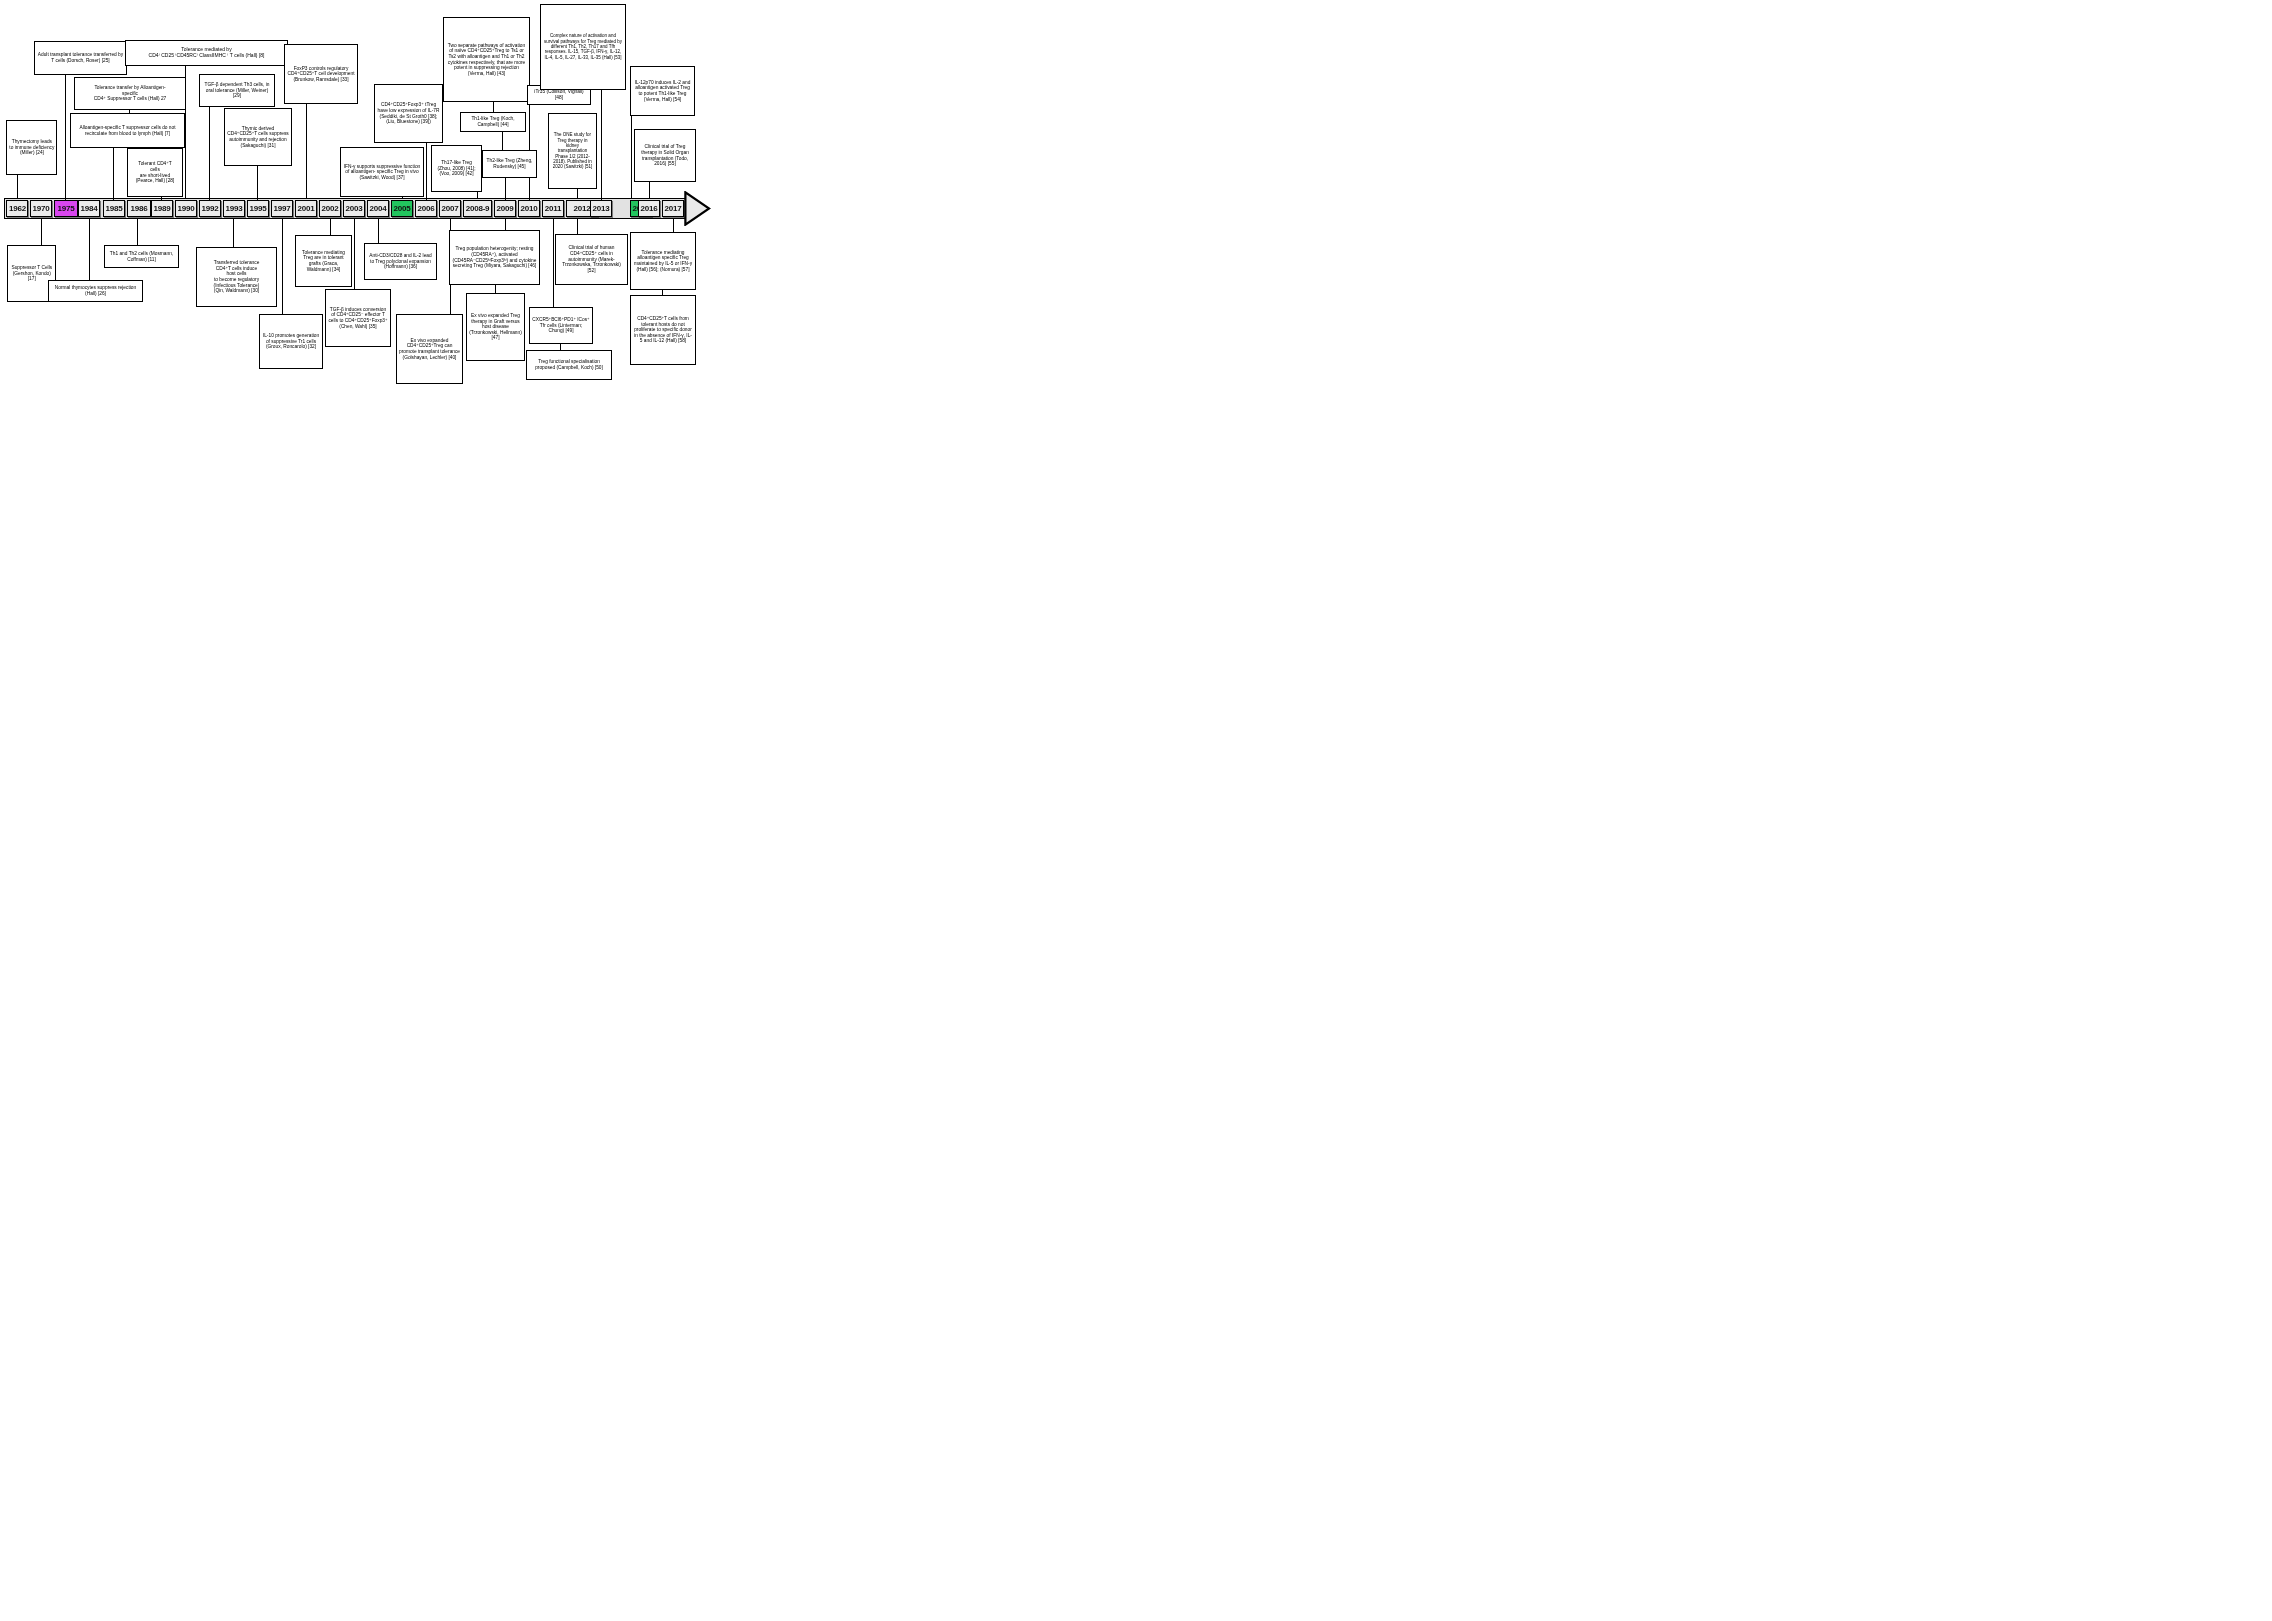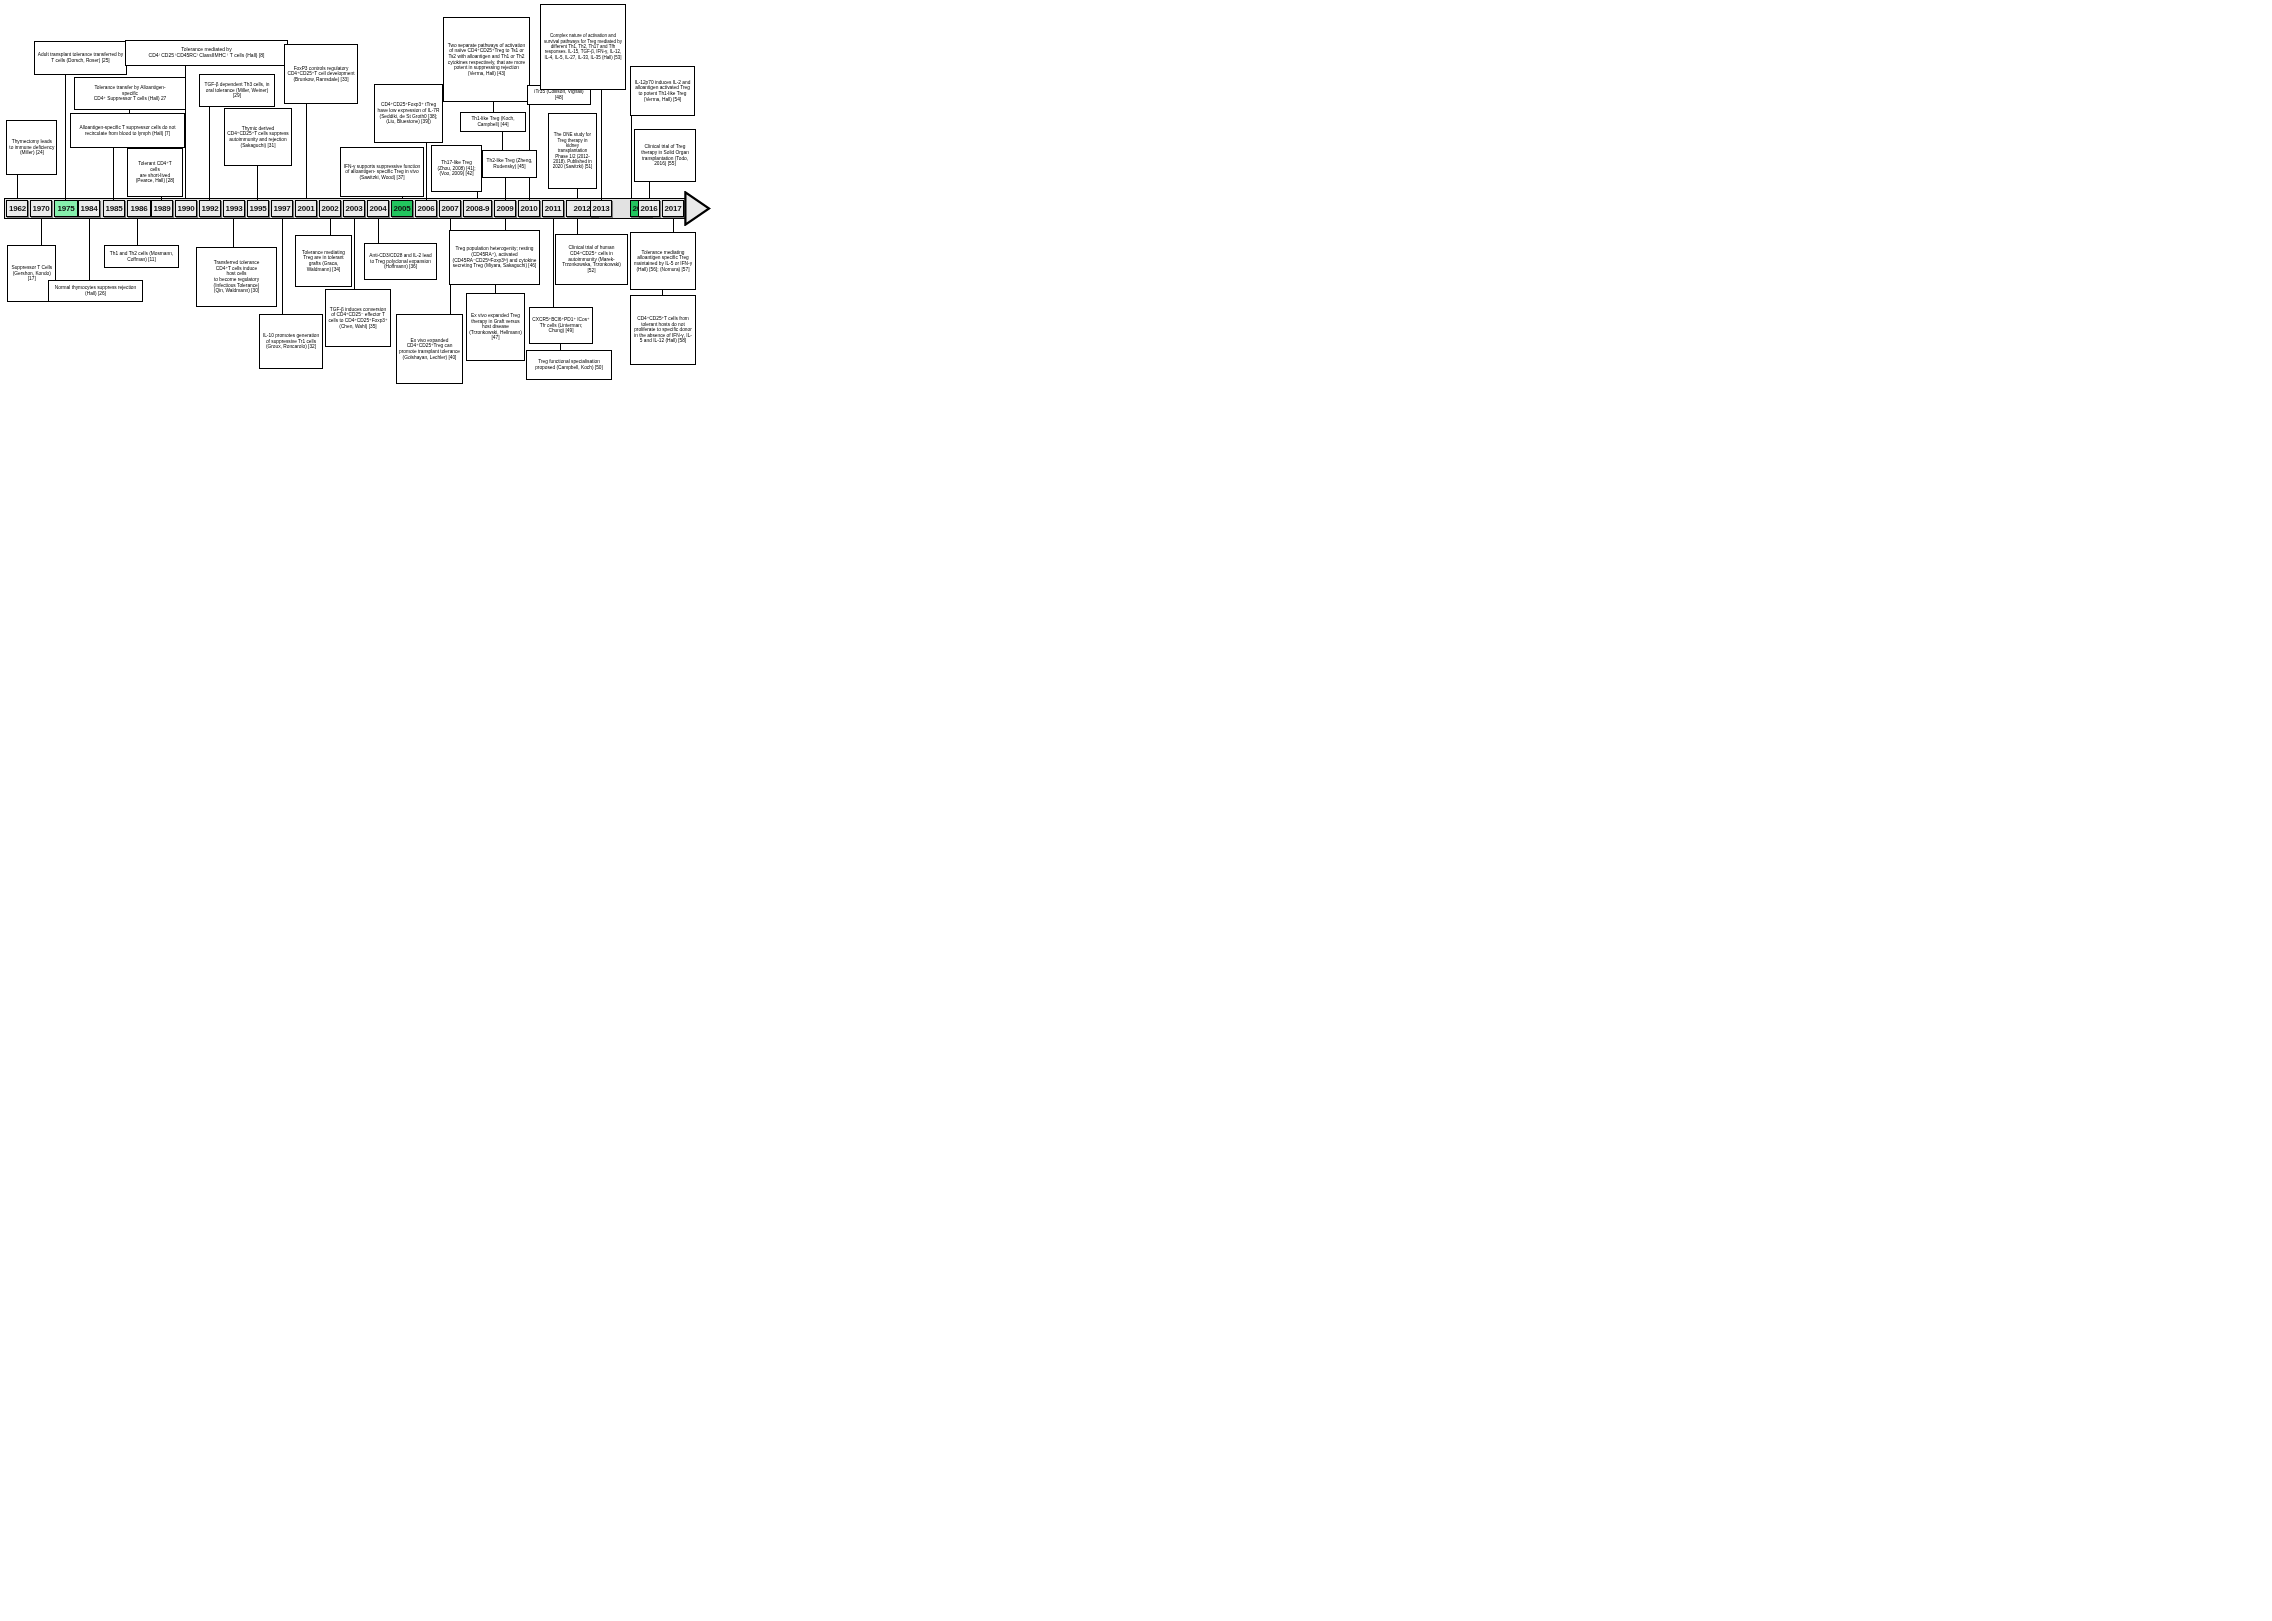--- a/index.html
+++ b/index.html
@@ -56,21 +56,21 @@
       <div class="conn" style="left: 553px; top: 218px; height: 90px;"></div>
       <div class="conn" style="left: 560px; top: 344px; height: 6.8px;"></div>
       <div class="conn" style="left: 577px; top: 218px; height: 17px;"></div>
       <div class="conn" style="left: 673px; top: 218px; height: 14.5px;"></div>
       <div class="conn" style="left: 662px; top: 290px; height: 5.5px;"></div>
     </div>
   <div id="band" class="band" style="left: 3.6px; top: 198px; width: 684px; height: 21px; background: rgb(226, 226, 226);"></div>
   <div id="years">
       <div class="yearcell" style="left: 6.4px; top: 200px; width: 22px; height: 17px; background: rgb(236, 236, 236); z-index: 2;">1962</div>
       <div class="yearcell" style="left: 30px; top: 200px; width: 22px; height: 17px; background: rgb(236, 236, 236); z-index: 2;">1970</div>
-      <div class="yearcell" style="left: 54px; top: 200px; width: 24px; height: 17px; background: #86efac; z-index: 2;">1975</div>
+      <div class="yearcell" style="left: 54px; top: 200px; width: 24px; height: 17px; background: #d946ef; z-index: 2;">1975</div>
       <div class="yearcell" style="left: 78px; top: 200px; width: 22px; height: 17px; background: rgb(236, 236, 236); z-index: 2;">1984</div>
       <div class="yearcell" style="left: 103px; top: 200px; width: 22px; height: 17px; background: rgb(236, 236, 236); z-index: 2;">1985</div>
       <div class="yearcell" style="left: 127px; top: 200px; width: 24px; height: 17px; background: rgb(236, 236, 236); z-index: 2;">1986</div>
       <div class="yearcell" style="left: 151px; top: 200px; width: 22px; height: 17px; background: rgb(236, 236, 236); z-index: 2;">1989</div>
       <div class="yearcell" style="left: 175px; top: 200px; width: 22px; height: 17px; background: rgb(236, 236, 236); z-index: 2;">1990</div>
       <div class="yearcell" style="left: 199px; top: 200px; width: 22px; height: 17px; background: rgb(236, 236, 236); z-index: 2;">1992</div>
       <div class="yearcell" style="left: 223px; top: 200px; width: 22px; height: 17px; background: rgb(236, 236, 236); z-index: 2;">1993</div>
       <div class="yearcell" style="left: 247px; top: 200px; width: 22px; height: 17px; background: rgb(236, 236, 236); z-index: 2;">1995</div>
       <div class="yearcell" style="left: 271px; top: 200px; width: 22px; height: 17px; background: rgb(236, 236, 236); z-index: 2;">1997</div>
       <div class="yearcell" style="left: 295px; top: 200px; width: 22px; height: 17px; background: rgb(236, 236, 236); z-index: 2;">2001</div>

